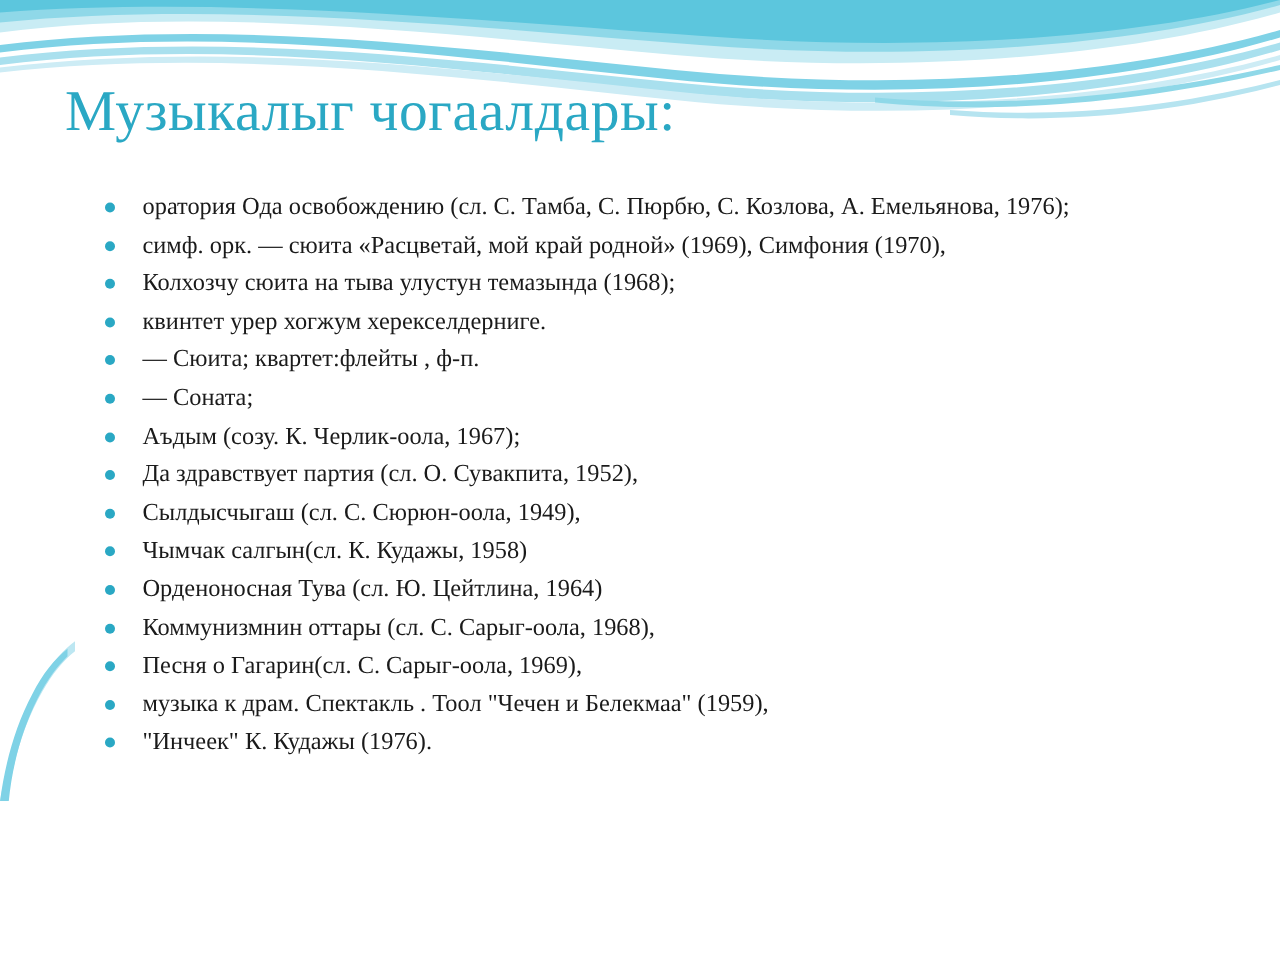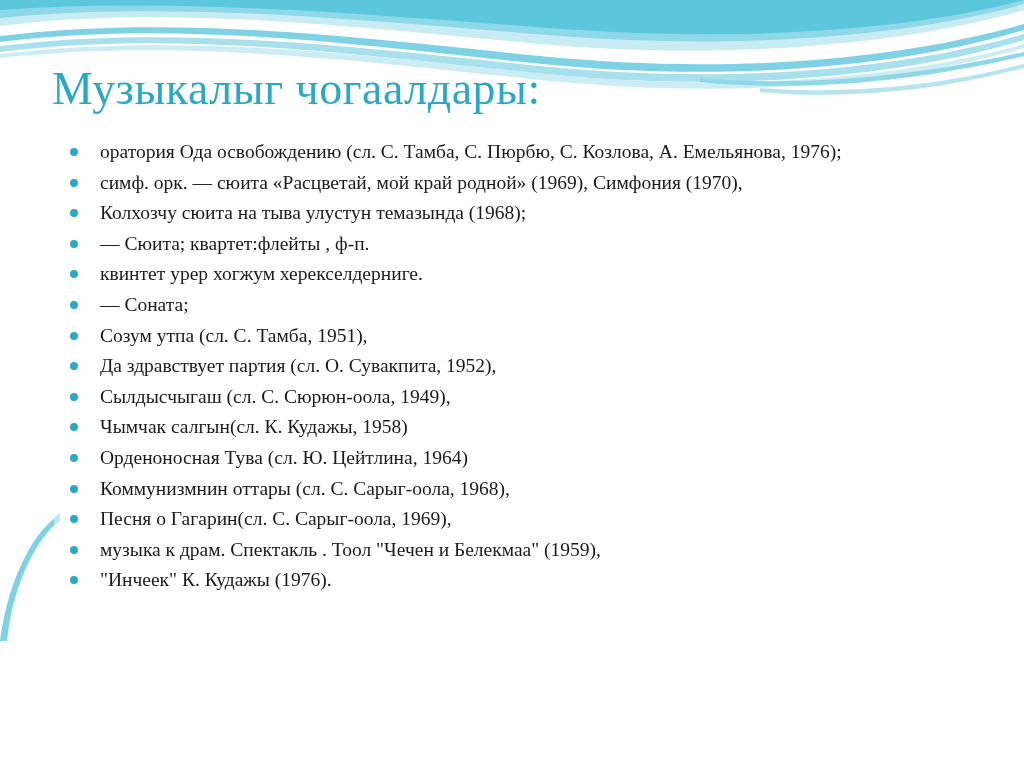--- a/index.html
+++ b/index.html
@@ -49,21 +49,21 @@
     white-space: nowrap;
   }
   .content {
     position: absolute;
     left: 52px;
     top: 133px;
     width: 930px;
   }
   ul.bullets {
     list-style: none;
-    margin: 4px;
+    margin: 18px;
     padding: 0;
   }
   ul.bullets > li {
     position: relative;
     padding-left: 44px;
     margin: 0 0 0 0;
     font-size: 19.5px;
     line-height: 30.6px;
     color: #1a1a1a;
     font-family: "Liberation Serif", serif;
@@ -114,33 +114,33 @@
       <li>
           <span class="dot"></span>
           <span class="txt"> симф. орк. — сюита «Расцветай, мой край родной» (1969), Симфония (1970),</span>
         </li>
       <li>
           <span class="dot"></span>
           <span class="txt">Колхозчу сюита на тыва улустун темазында (1968);</span>
         </li>
       <li>
           <span class="dot"></span>
-          <span class="txt"> — Сюита;  квартет:флейты , ф-п.</span>
+          <span class="txt">  квинтет урер хогжум херекселдерниге.</span>
         </li>
       <li>
           <span class="dot"></span>
-          <span class="txt">  квинтет урер хогжум херекселдерниге.</span>
+          <span class="txt"> — Сюита;  квартет:флейты , ф-п.</span>
         </li>
       <li>
           <span class="dot"></span>
           <span class="txt"> — Соната;</span>
         </li>
       <li>
           <span class="dot"></span>
-          <span class="txt">Созум утпа (сл. С. Тамба, 1951),</span>
+          <span class="txt"> Аъдым (созу. К. Черлик-оола, 1967);</span>
         </li>
       <li>
           <span class="dot"></span>
           <span class="txt"> Да здравствует партия (сл. О. Сувакпита, 1952),</span>
         </li>
       <li>
           <span class="dot"></span>
           <span class="txt">Сылдысчыгаш (сл. С. Сюрюн-оола, 1949),</span>
         </li>
       <li>

